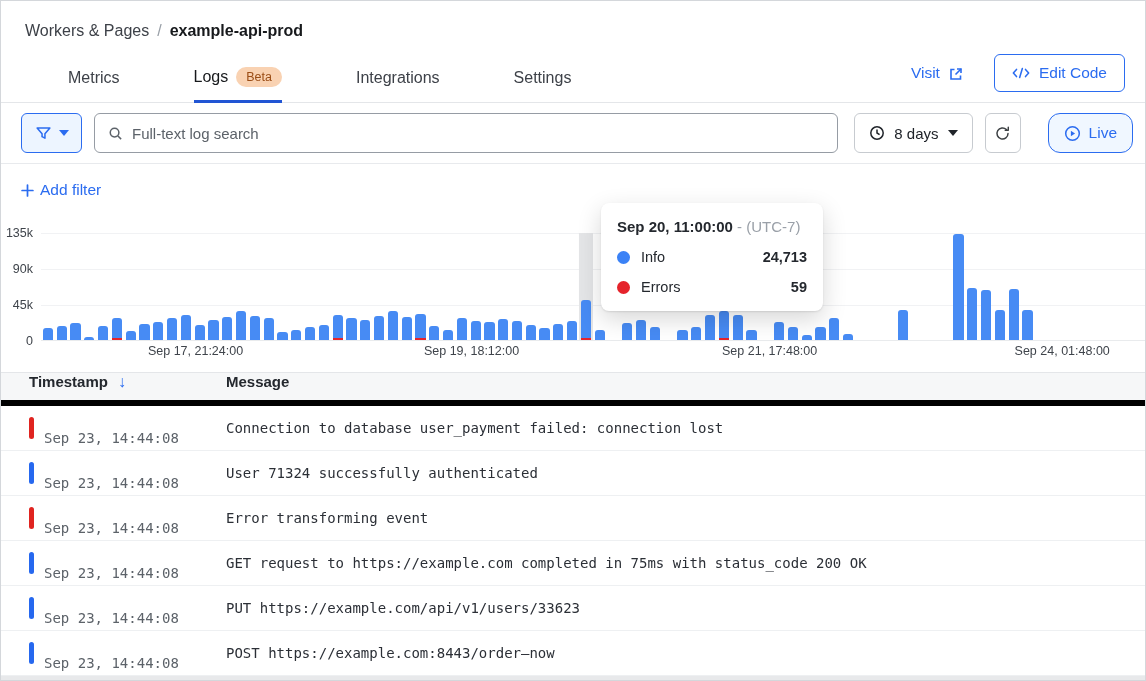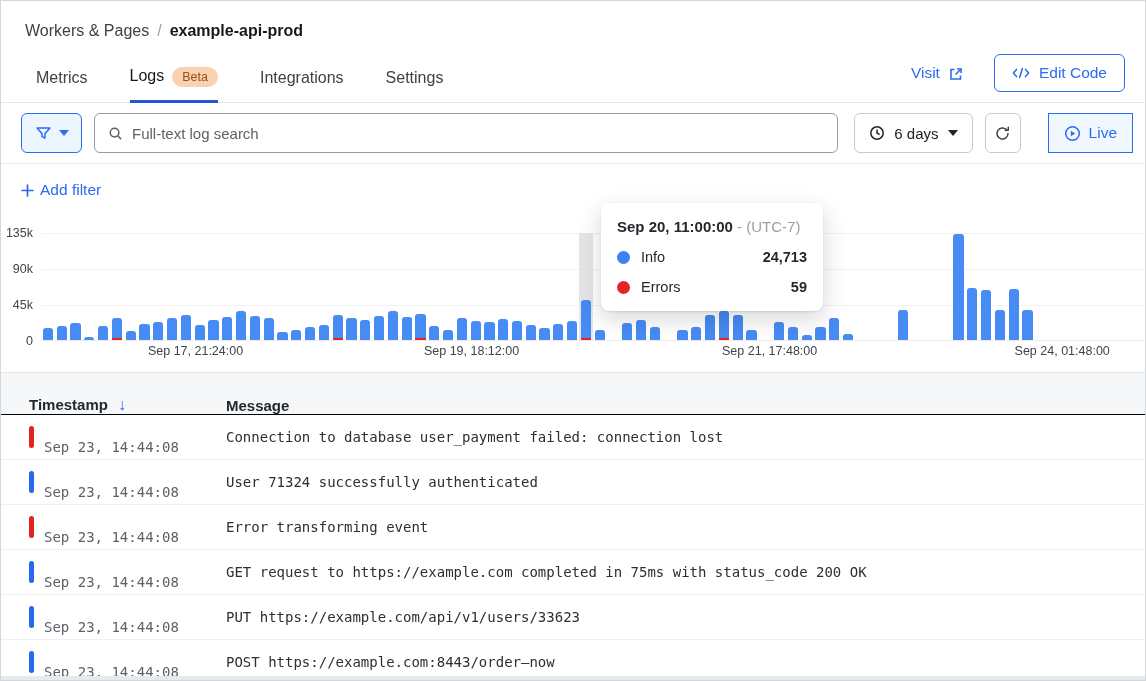--- a/index.html
+++ b/index.html
@@ -14,37 +14,37 @@
     overflow: hidden;
   }
   
   .header { padding: 21px 24px 0; }
   .breadcrumb { font-size: 16px; display:flex; gap:8px; align-items:baseline; }
   .breadcrumb .section { color:#3d4148; }
   .breadcrumb .sep { color:#9aa0a8; }
   .breadcrumb .current { font-weight: bold; color:#17191c; }
 
   .tabbar { display:flex; align-items:flex-end; margin-top: 14px; padding: 0 20px 0 35px; border-bottom: 1px solid #e4e6e9; }
-  .tab { position: relative; display:flex; gap:8px; font-size: 16px; color:#3d4148; padding: 10px 0 15px; margin-right: 42px; cursor: pointer; white-space: nowrap; }
+  .tab { position: relative; display:flex; align-items:center; gap:8px; font-size: 16px; color:#3d4148; padding: 10px 0 15px; margin-right: 42px; cursor: pointer; white-space: nowrap; margin-left: 32px; }
   .tab.active { color:#17191c; }
   .tab.active::after { content:""; position:absolute; left:0; right:0; bottom:-1px; height:3px; background:#2155d4; }
   .badge { font-size: 12.5px; color:#9b4d15; background:#f9d2b2; border-radius: 11px; padding: 4px 10px; line-height: 1; }
   .tab-actions { margin-left:auto; display:flex; align-items:center; gap: 30px; padding-bottom: 10px; }
   .visit-link { display:flex; align-items:flex-end; gap:8px; color:#2b6cf0; font-size: 15.5px; cursor:pointer; }
   .edit-code-btn { display:flex; align-items:center; gap:9px; color:#2b6cf0; font-size: 15.5px; border:1px solid #2b6cf0; border-radius: 6px; padding: 9px 17px; background:#fff; cursor:pointer; }
 
   
   .filterbar { display:flex; align-items:center; gap: 12px; padding: 10px 12px 10px 20px; border-bottom: 1px solid #e8eaed; }
   .filter-btn { flex: 0 0 auto; display:flex; align-items:center; justify-content:center; gap:7px; width: 61px; height: 40px; border:1px solid #2b6cf0; border-radius: 6px; background:#edf5ff; cursor:pointer; }
   .search-box { flex:1; display:flex; align-items:center; gap:9px; height:40px; border:1px solid #969ca4; border-radius:6px; background:#fff; padding: 0 13px; }
   .search-box input { border:none; outline:none; flex:1; font-size: 15px; color:#17191c; font-family: inherit; background:transparent; }
   .search-box input::placeholder { color:#5c6269; opacity:1; }
   .time-btn { flex:0 0 auto; display:flex; align-items:center; gap:9px; height:40px; border:1px solid #c7cbd0; border-radius:6px; background:#fff; padding:0 14px; font-size:15px; color:#20242a; margin-left:4px; cursor:pointer; }
   .refresh-btn { flex:0 0 auto; display:flex; align-items:center; justify-content:center; width:36px; height:40px; border:1px solid #c7cbd0; border-radius:6px; background:#fff; cursor:pointer; }
-  .live-btn { flex:0 0 auto; display:flex; align-items:center; gap:8px; height:40px; border:1px solid #2b6cf0; border-radius:0; background:#f0f7ff; padding:0 15px; font-size:15.5px; color:#2b6cf0; margin-left:15px; cursor:pointer; }
+  .live-btn { flex:0 0 auto; display:flex; align-items:center; gap:8px; height:40px; border:1px solid #2b6cf0; border-radius:12px; background:#f0f7ff; padding:0 15px; font-size:15.5px; color:#2b6cf0; margin-left:15px; cursor:pointer; }
 
   .addfilter-row { padding: 17px 20px 13px; }
   .add-filter { display:inline-flex; align-items:center; gap:6px; color:#2b6cf0; font-size: 15.5px; cursor:pointer; }
 
   
   .chart { position:relative; margin: 19px 0 0 40px; }
   .plot { position:relative; height: 108px; border-bottom: 1px solid #e9ebed; }
   .gridline { position:absolute; left:0; right:0; height:1px; background:#f1f2f4; }
   .yaxis { position:absolute; left:-40px; top:0; width:32px; height:100%; }
   .ytick { position:absolute; right:0; font-size:12.5px; color:#3f444b; transform: translateY(-50%); }
@@ -59,21 +59,21 @@
   
   .tooltip { position:absolute; left:600px; top:202px; width:222px; background:#fff; border-radius:8px; padding:15px 16px 16px; box-shadow: 0 1px 2px rgba(0,0,0,.10), 0 8px 24px rgba(0,0,0,.16); z-index:6; }
   .tooltip-title { font-size:15px; font-weight:bold; color:#24282e; white-space:nowrap; }
   .tooltip-title .tz { font-weight:normal; color:#9aa0a8; }
   .tooltip-row { display:flex; align-items:center; gap:11px; margin-top:14px; font-size:14.5px; color:#24282e; }
   .tooltip-row .dot { width:13px; height:13px; border-radius:50%; flex:0 0 auto; }
   .tooltip-row .val { margin-left:auto; font-weight:600; }
 
   
   .logtable { margin-top: 9px; }
-  .thead { display:flex; align-items:flex-end; height:43px; background:#f6f7f8; border-top:1px solid #e4e6e9; border-bottom:1px solid #000000; font-size:15px; font-weight:bold; color:#24282e; }
+  .thead { display:flex; align-items:flex-start; height:34px; background:#f6f7f8; border-top:1px solid #e4e6e9; border-bottom:6px solid #000000; font-size:15px; font-weight:bold; color:#24282e; }
   .col-ts { width:197px; flex:0 0 auto; padding-left:28px; display:flex; align-items:center; gap:10px; }
   .col-msg { flex:1; padding-left:28px; }
   .sort-arrow { color:#2b6cf0; font-weight:normal; font-size:16px; }
   .trow { display:flex; align-items:center; height:45px; border-bottom:1px solid #eef0f2; background:#fff; cursor:pointer; }
   .indicator { width:5px; height:22px; border-radius:3px; flex:0 0 auto; }
   .mono { font-family:"DejaVu Sans Mono", monospace; font-size:14px;margin-top:20px; }
   .ts-text { color:#5c6269; white-space:nowrap; }
   .msg-text { color:#2b2f36; white-space:nowrap; }
   .bottom-strip { position:absolute; left:0; right:0; bottom:0; height:4px; background:#e8e9eb; }
 
@@ -154,21 +154,21 @@
       </span>
       <input type="text" value="" placeholder="Full-text log search" style="">
     </div>
     <button class="time-btn">
       <span class="icon">
         <svg width="16" height="16" viewBox="0 0 16 16" fill="none" stroke="#20242a" stroke-width="1.5">
           <circle cx="8" cy="8" r="6.2"></circle>
             <path d="M8 4.5V8l2.6 1.6"></path>
         </svg>
       </span>
-      <span>6 days</span>
+      <span>8 days</span>
       <span class="icon">
         <svg width="10" height="6" viewBox="0 0 10 6">
             <path d="M0 0h10L5 6z" fill="#20242a"></path>
           </svg>
       </span>
     </button>
     <button class="refresh-btn">
       <span class="icon">
         <svg width="17" height="17" viewBox="0 0 20 20" fill="none" stroke="#3c4043" stroke-width="1.7" stroke-linecap="round">
           <path d="M16.5 10a6.5 6.5 0 1 1-1.9-4.6"></path>

